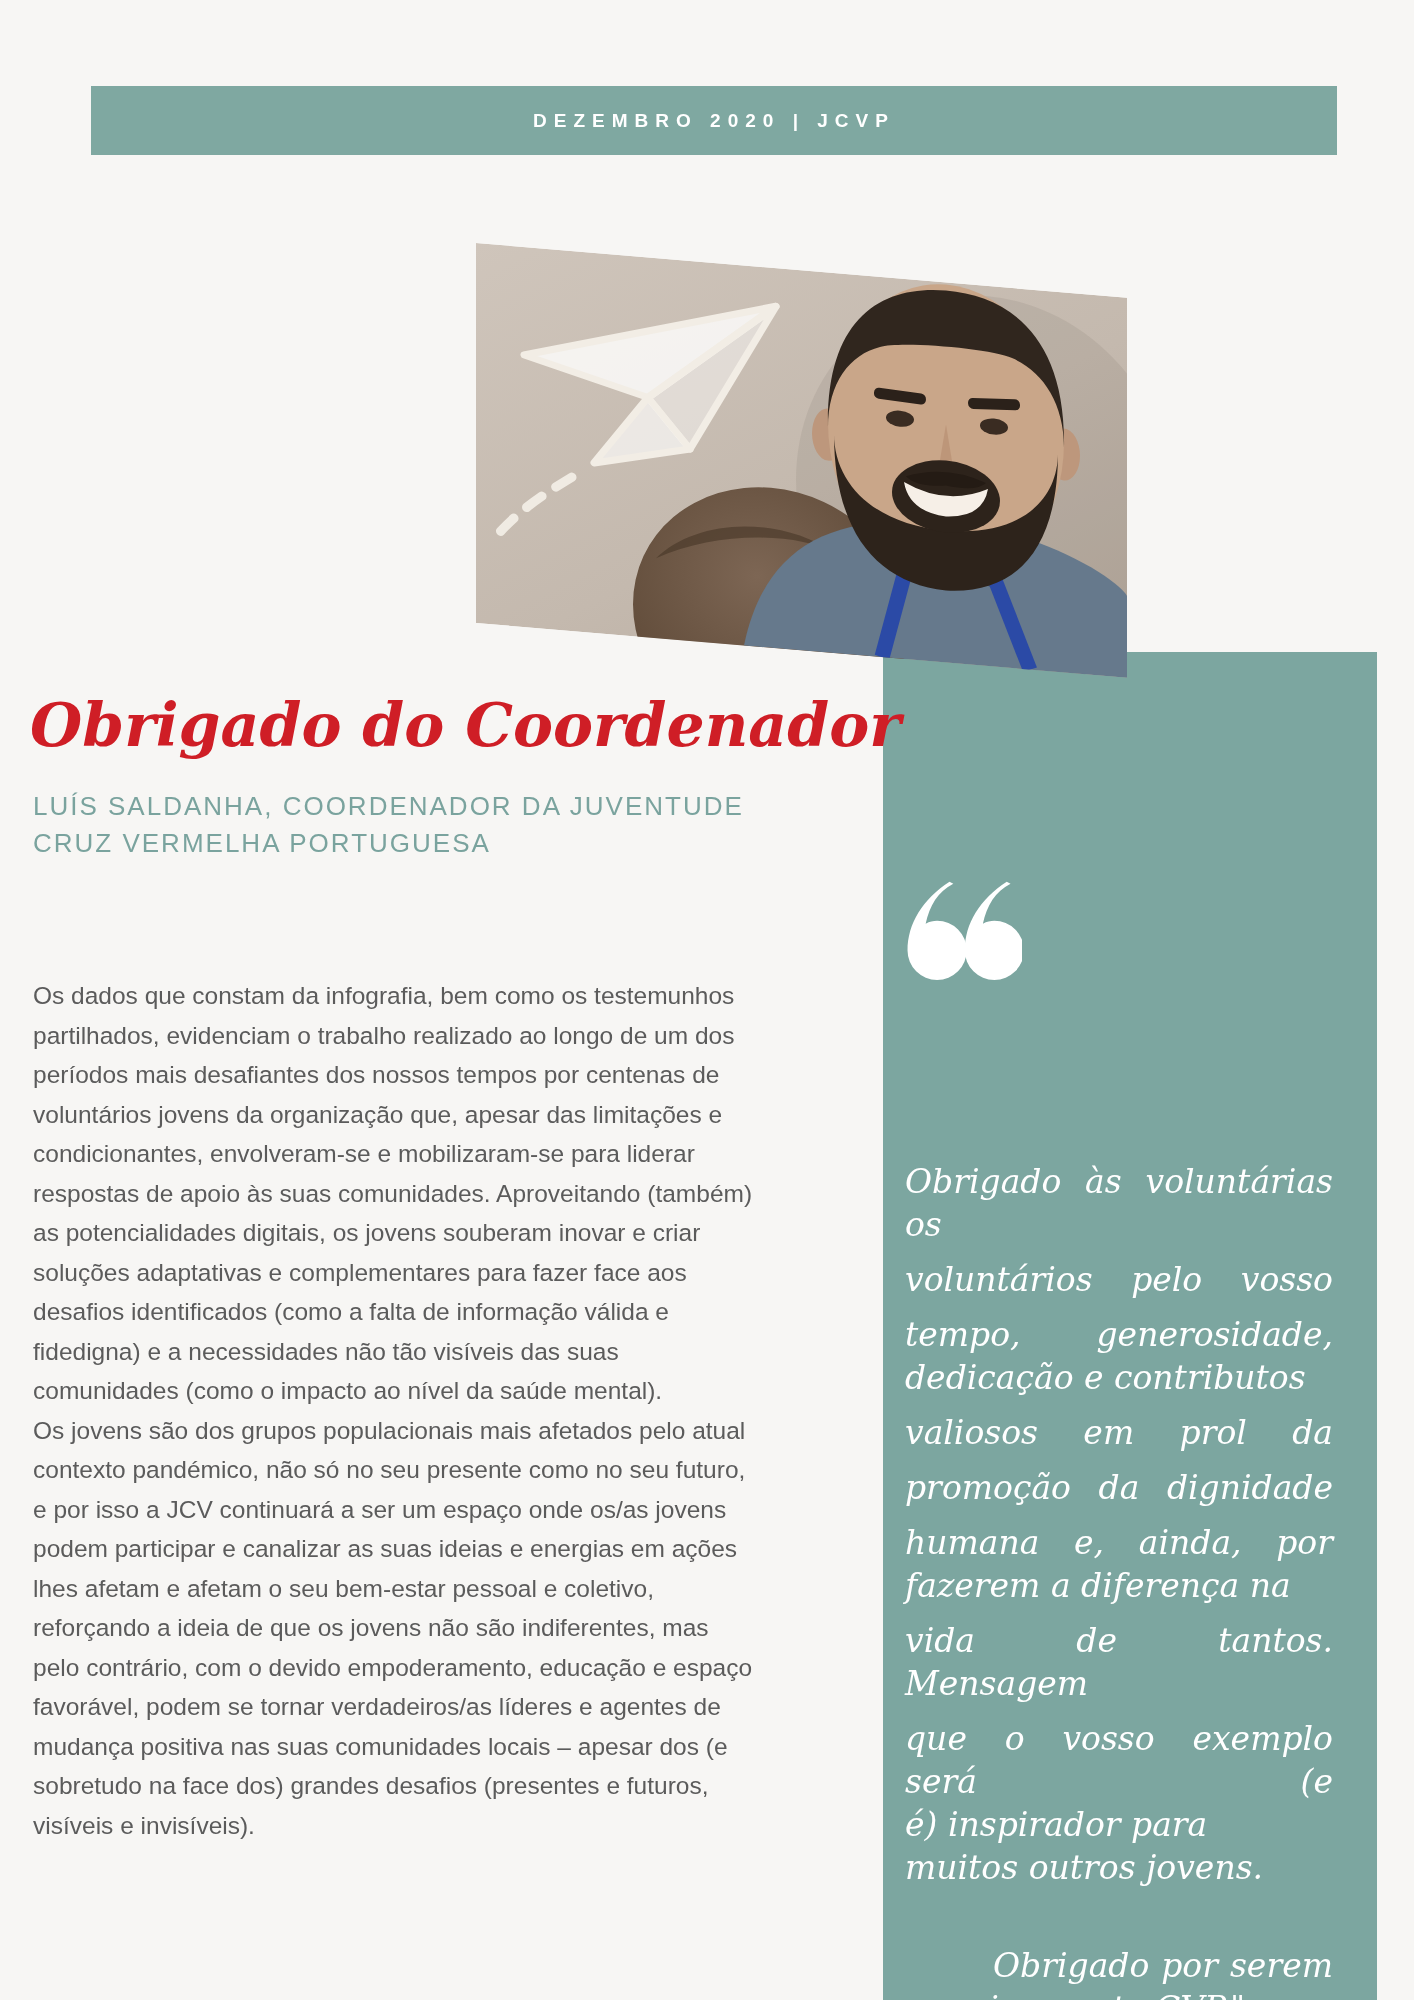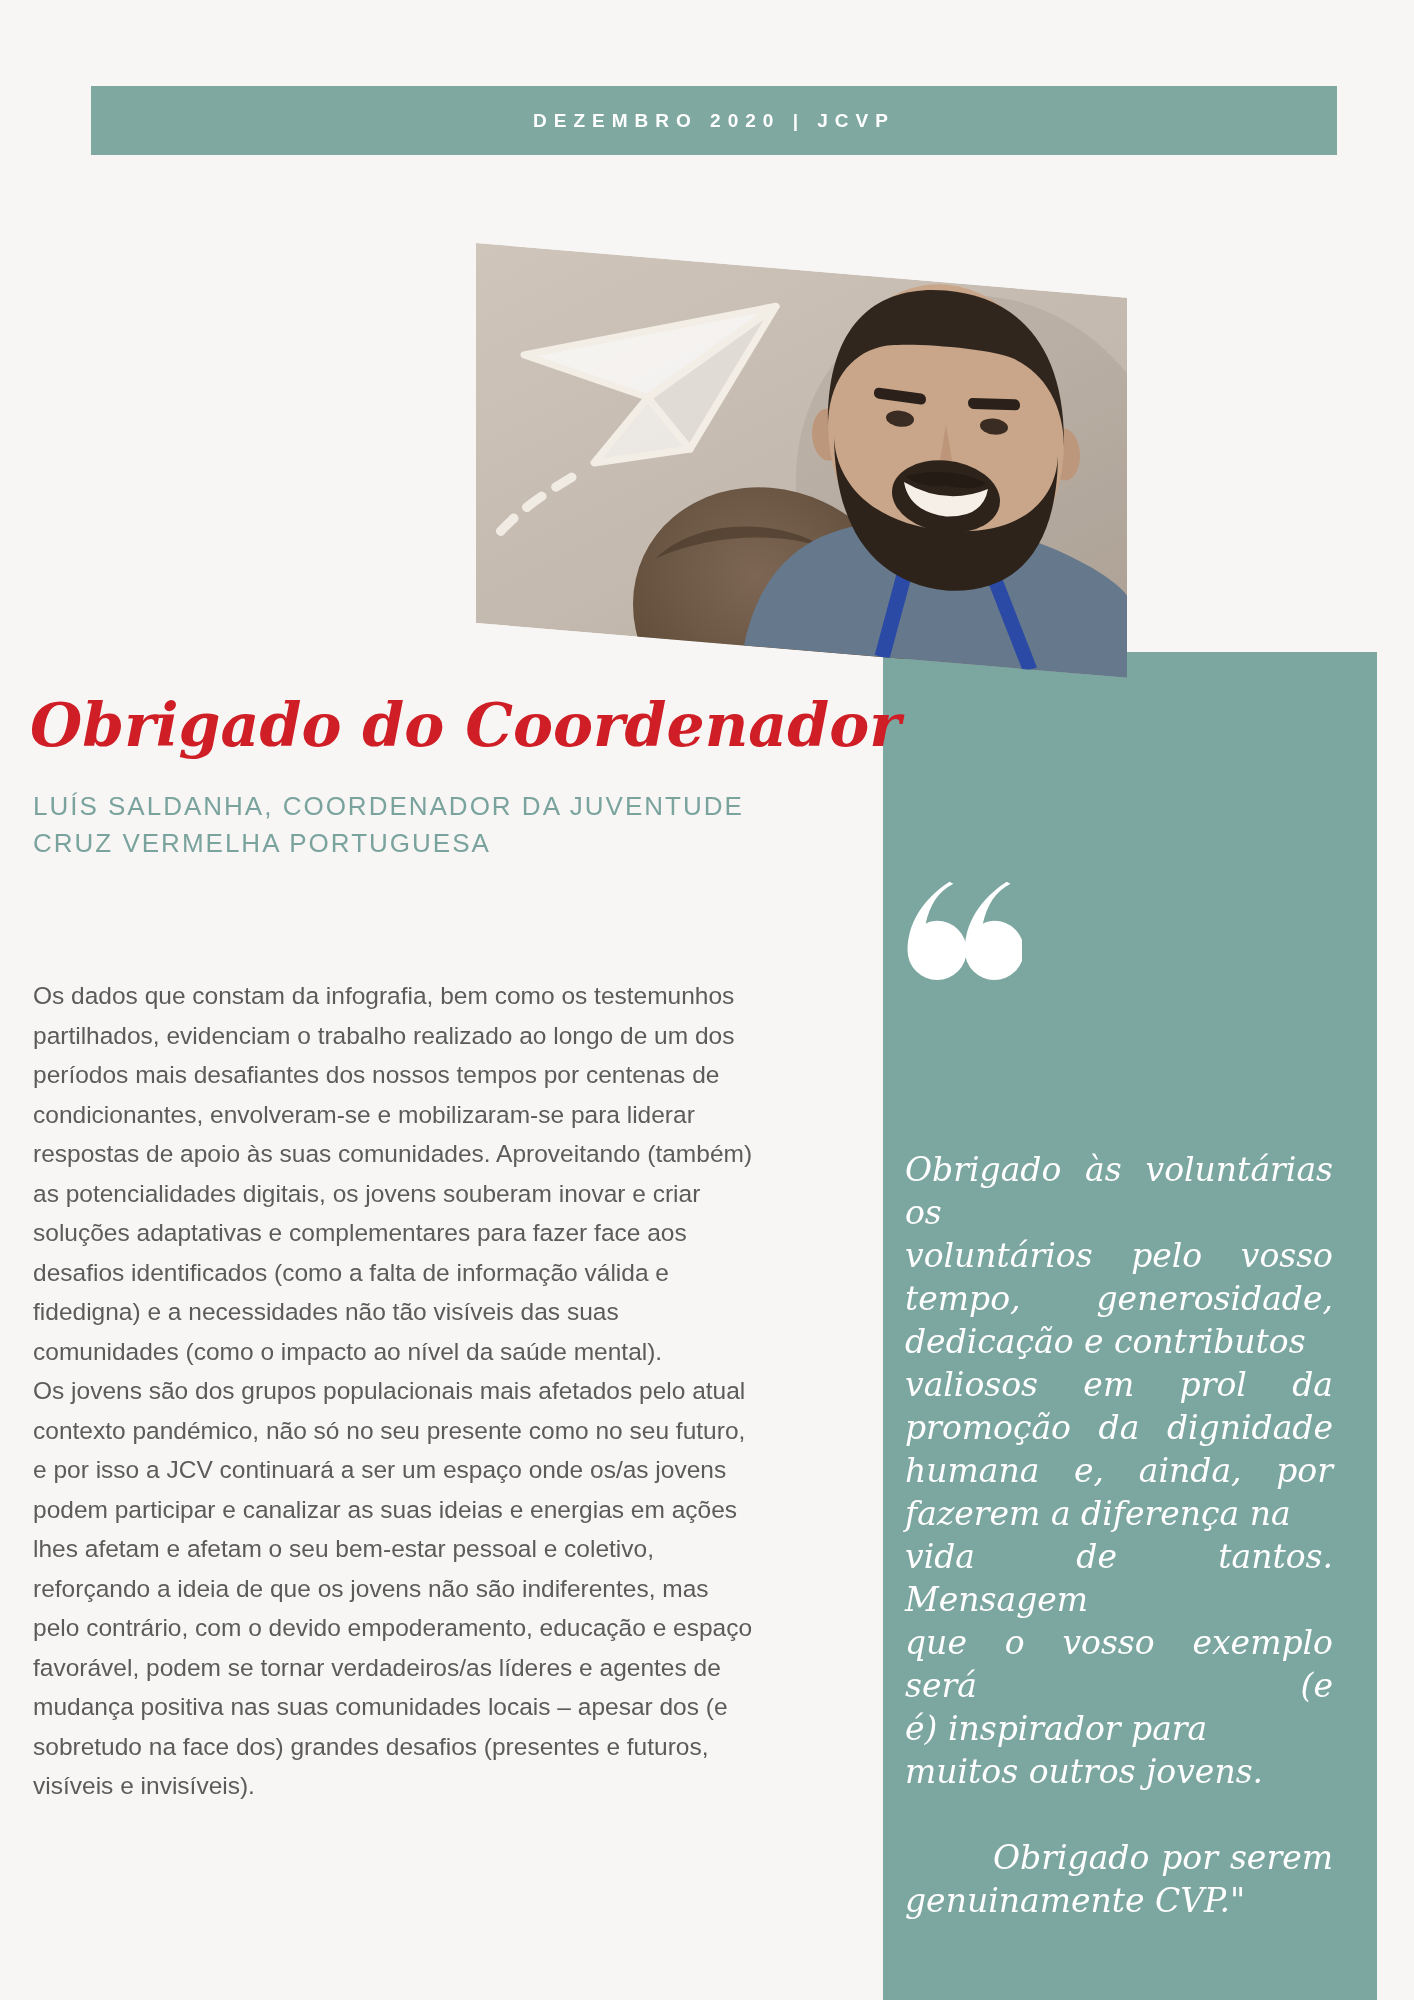--- a/index.html
+++ b/index.html
@@ -48,21 +48,21 @@
   }
   
   .quote-mark{position:absolute;left:898px;top:876px;width:124px;height:105px;z-index:3;}
   .quote-mark svg{display:block;width:100%;height:100%;}
   
   .quote-text{
     position:absolute;left:905px;top:1148px;width:428px;z-index:3;
     color:var(--quote-white);font-family:"DejaVu Serif",serif;font-style:italic;
     font-size:33px;line-height:43px;
   }
-  .quote-text .j{text-align:justify;text-align-last:justify;}
+  .quote-text .j{text-align:justify;text-align-last:justify;margin-top:12px;}
   .quote-text .ind{padding-left:88px;}
   .quote-text .spacer{height:43px;}
 </style>
 </head>
 <body>
 
 <div class="page">
 
   <div class="banner">
     <span class="banner-label">DEZEMBRO 2020 | JCVP</span>
@@ -125,20 +125,21 @@
   <h1 class="headline">Obrigado do Coordenador</h1>
   <div class="author">
       <div>LUÍS SALDANHA, COORDENADOR DA JUVENTUDE</div>
       <div>CRUZ VERMELHA PORTUGUESA</div>
     </div>
 
   <div class="body-text">
       <div>Os dados que constam da infografia, bem como os testemunhos</div>
       <div>partilhados, evidenciam o trabalho realizado ao longo de um dos</div>
       <div>períodos mais desafiantes dos nossos tempos por centenas de</div>
+      <div>voluntários jovens da organização que, apesar das limitações e</div>
       <div>condicionantes, envolveram-se e mobilizaram-se para liderar</div>
       <div>respostas de apoio às suas comunidades. Aproveitando (também)</div>
       <div>as potencialidades digitais, os jovens souberam inovar e criar</div>
       <div>soluções adaptativas e complementares para fazer face aos</div>
       <div>desafios identificados (como a falta de informação válida e</div>
       <div>fidedigna) e a necessidades não tão visíveis das suas</div>
       <div>comunidades (como o impacto ao nível da saúde mental).</div>
       <div>Os jovens são dos grupos populacionais mais afetados pelo atual</div>
       <div>contexto pandémico, não só no seu presente como no seu futuro,</div>
       <div>e por isso a JCV continuará a ser um espaço onde os/as jovens</div>

